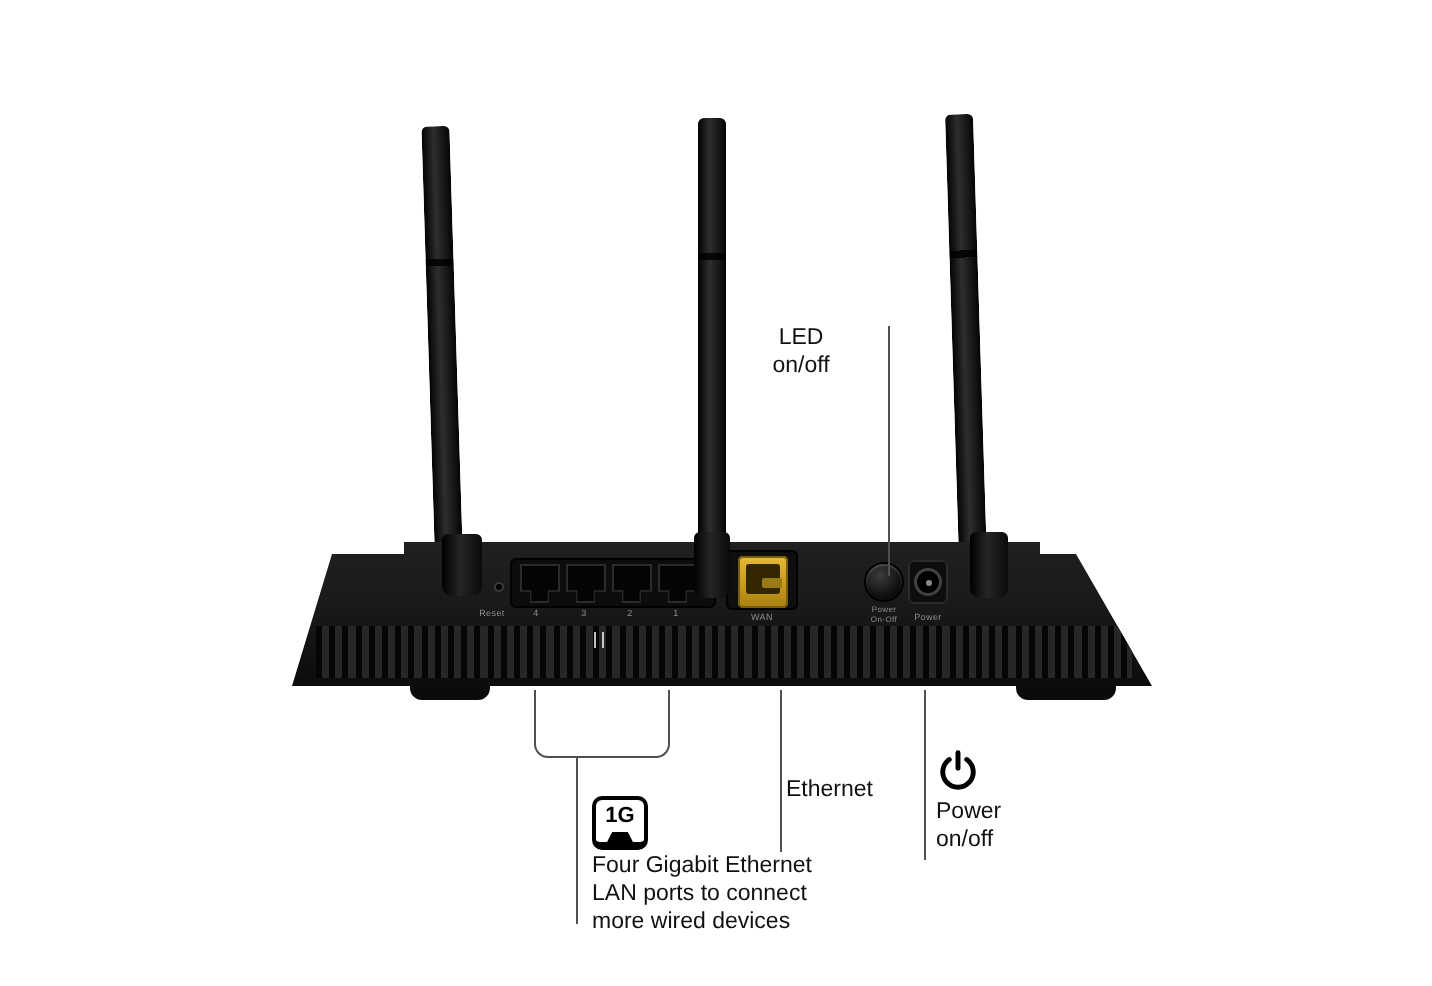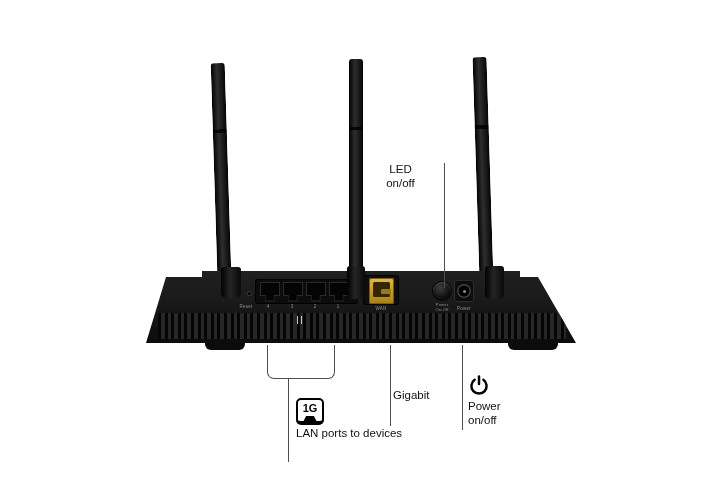--- a/index.html
+++ b/index.html
@@ -185,25 +185,27 @@
   </div>
   <div id="led-line" class="cline"></div>
 
   <div id="lan-bracket"></div>
   <div id="lan-stem" class="cline"></div>
   <div id="gig-badge">
     <span>1G</span>
     <div class="notch"></div>
   </div>
   <div id="lan-text" class="caption">
-    <div>LAN ports to devices</div>
+    <div>Four Gigabit Ethernet</div>
+    <div>LAN ports to connect</div>
+    <div>more wired devices</div>
   </div>
 
   <div id="internet-line" class="cline"></div>
-  <div id="internet-label" class="caption">Gigabit</div>
+  <div id="internet-label" class="caption">Ethernet</div>
 
   <div id="power-line" class="cline"></div>
   <svg id="power-icon" viewBox="0 0 24 24">
     <path d="M12 2.6 V 11" fill="none" stroke="#000" stroke-width="2.7" stroke-linecap="round"></path>
     <path d="M7.2 6.3 A 8.3 8.3 0 1 0 16.8 6.3" fill="none" stroke="#000" stroke-width="2.7" stroke-linecap="round"></path>
   </svg>
   <div id="power-label" class="caption">
     <div>Power</div>
     <div>on/off</div>
   </div>

